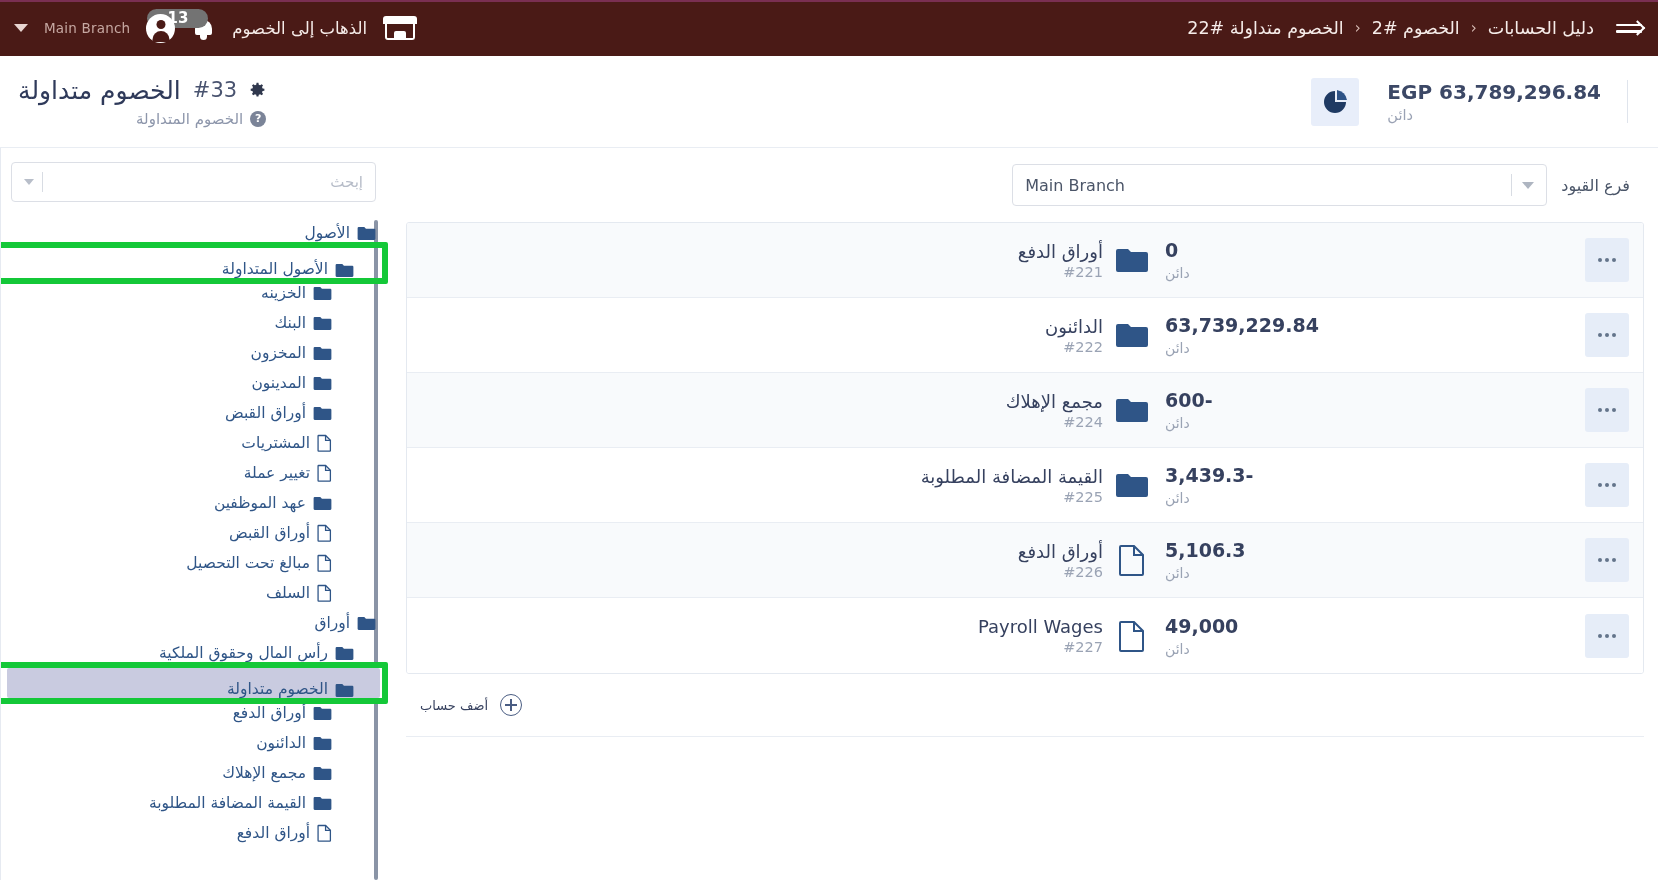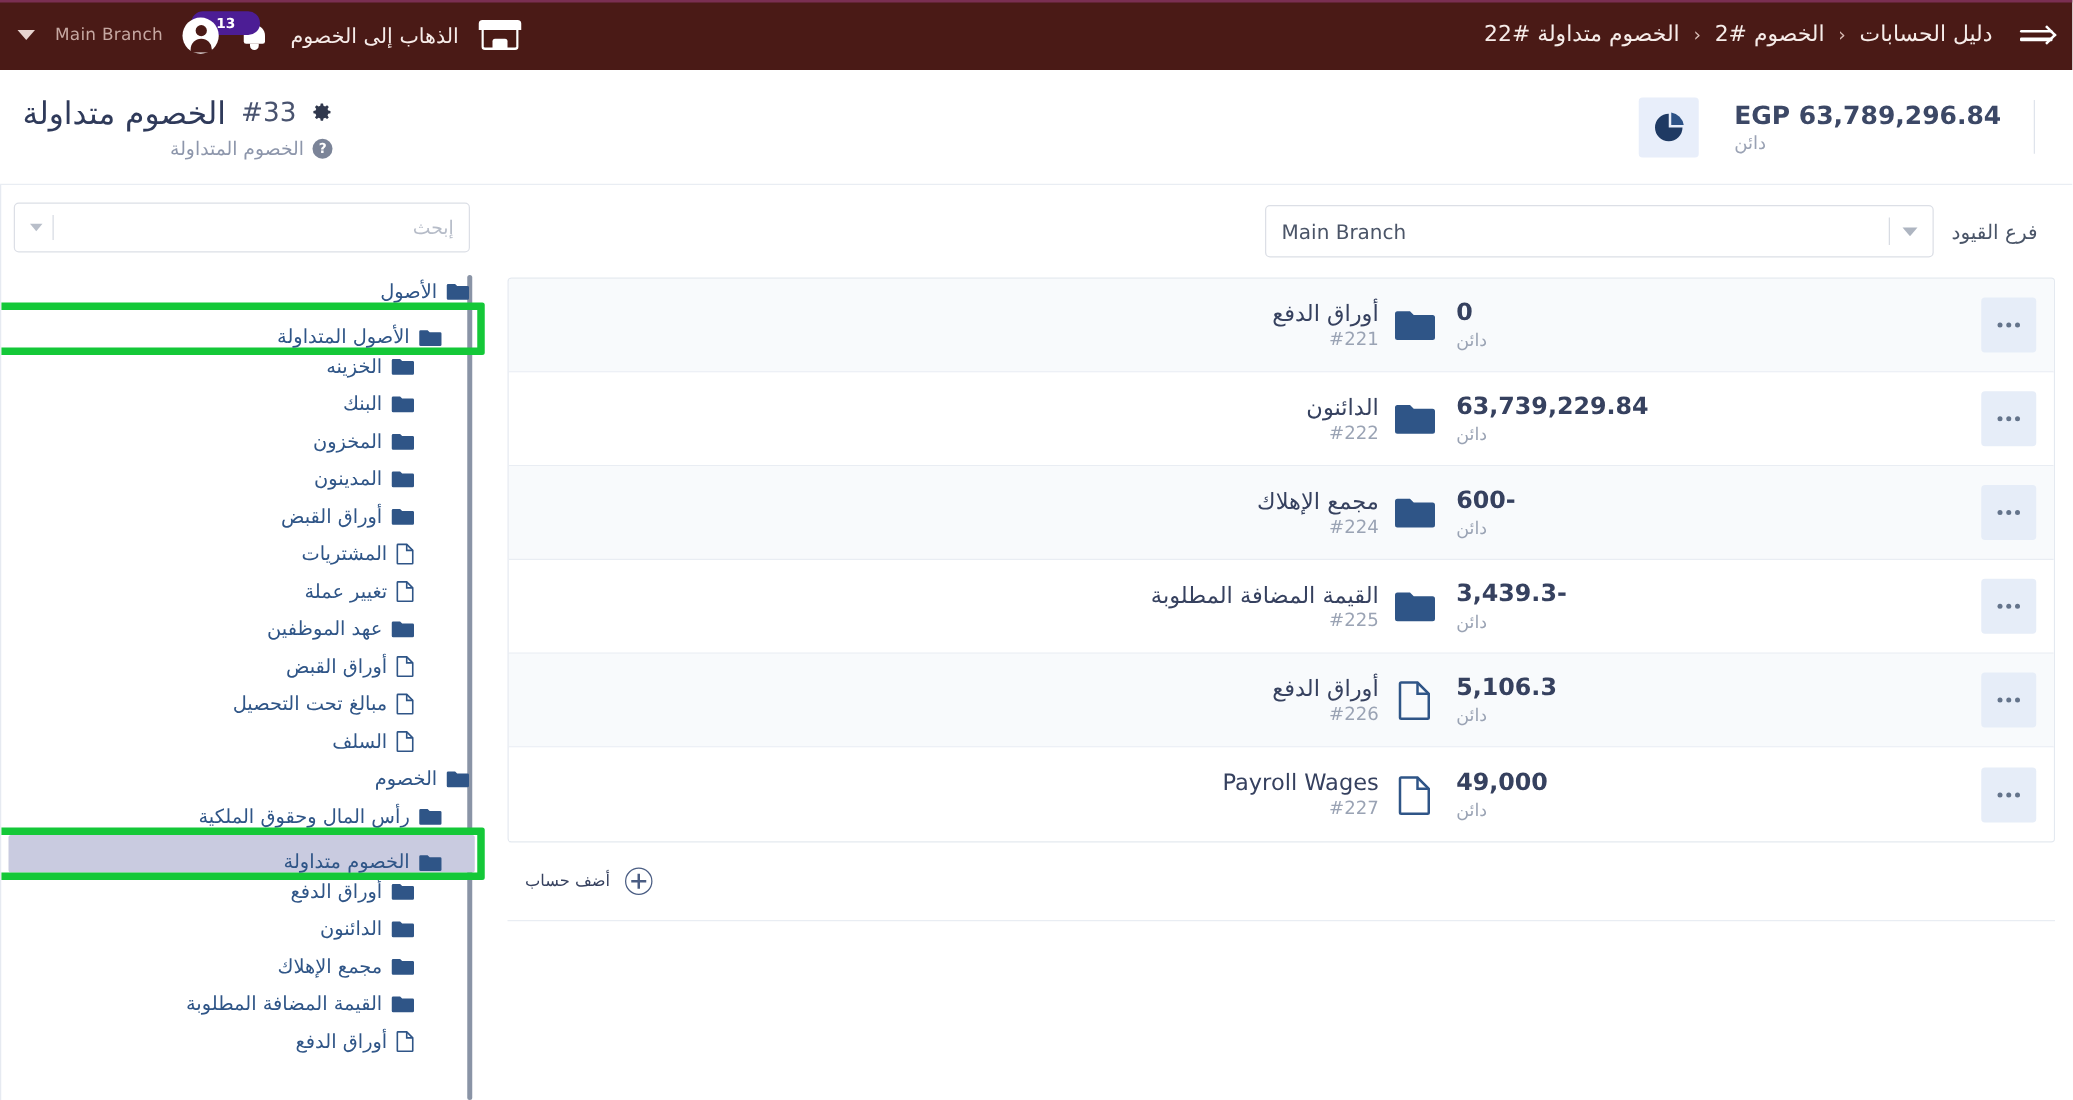--- a/index.html
+++ b/index.html
@@ -96,22 +96,22 @@
     width:17px; height:15px; background:#fff;
     border-radius: 9px 9px 2px 2px;
   }
   .bell::after {
     content:""; position:absolute; left:7px; top:17px;
     width:7px; height:5px; background:#fff; border-radius: 0 0 5px 5px;
   }
   .bell-badge {
     position:absolute; top:-7px; right:8px;
     min-width: 19px; height: 19px; border-radius: 10px;
-    background: #4c1d95; color: #fff;
-    font-size: 11px; font-weight: bold;
+    background: #737373; color: #fff;
+    font-size: 15px; font-weight: bold;
     display: flex; align-items: center; justify-content: center;
     padding: 0 20px;
   }
   .goto-site { font-size: 16.5px; color: #f6ece9; cursor:pointer; }
   .shop-icon { width: 34px; height: 24px; position: relative; cursor:pointer; }
   .shop-icon .awn {
     position:absolute; top:0; left:0; width:34px; height:8px;
     background:#fff; border-radius: 3px 3px 0 0;
   }
   .shop-icon .body {
@@ -640,21 +640,21 @@
               </svg>
             </span>
             <span class="lbl">السلف</span>
           </div>
           <div class="tnode lvl1">
             <span class="ic">
               <svg width="19" height="15" viewBox="0 0 34 27" aria-hidden="true">
                 <path fill="#2f5587" d="M1 4a2 2 0 0 1 2-2h10l3 3h15a2 2 0 0 1 2 2v16a2 2 0 0 1-2 2H3a2 2 0 0 1-2-2z"></path>
               </svg>
             </span>
-            <span class="lbl">الخصوم</span>
+            <span class="lbl">أوراق</span>
           </div>
           <div class="tnode lvl2">
             <span class="ic">
               <svg width="19" height="15" viewBox="0 0 34 27" aria-hidden="true">
                 <path fill="#2f5587" d="M1 4a2 2 0 0 1 2-2h10l3 3h15a2 2 0 0 1 2 2v16a2 2 0 0 1-2 2H3a2 2 0 0 1-2-2z"></path>
               </svg>
             </span>
             <span class="lbl">رأس المال وحقوق الملكية</span>
           </div>
           <div class="tnode lvl2 selected hl">

